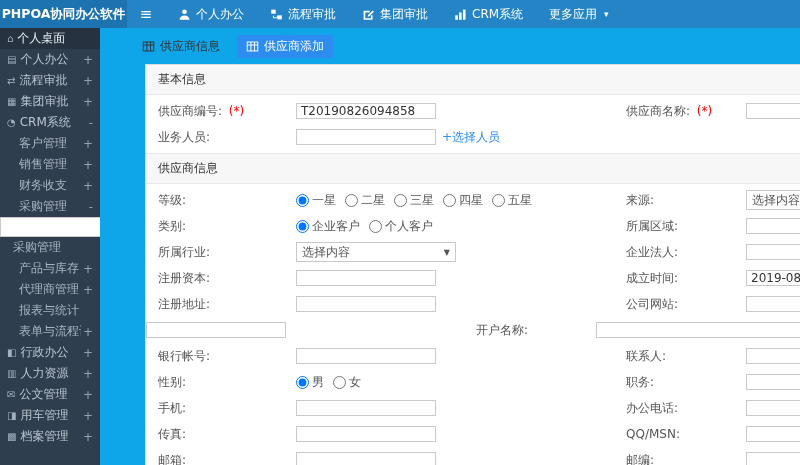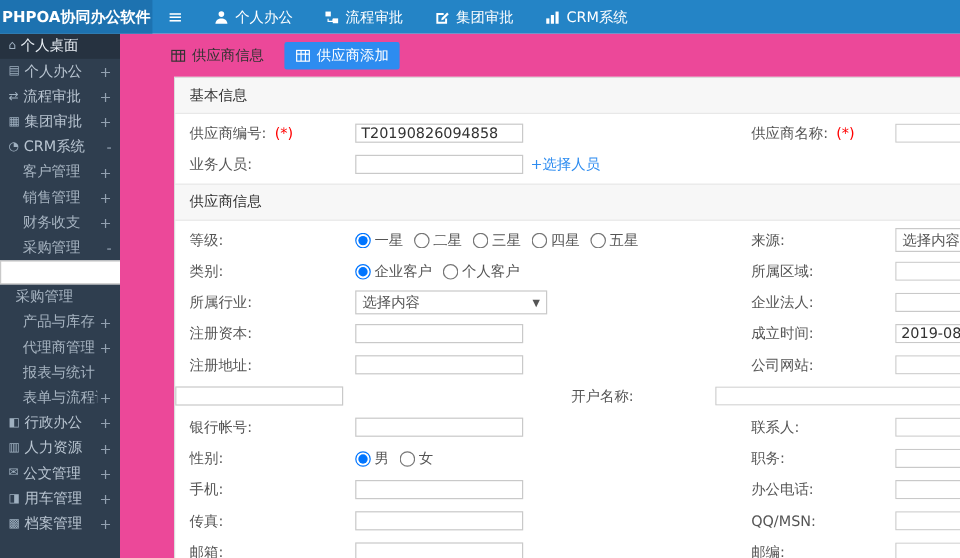--- a/index.html
+++ b/index.html
@@ -22,21 +22,21 @@
   .side-item{height:21px;display:flex;align-items:center;padding:0 7px;cursor:pointer;white-space:nowrap}
   .side-item .side-label{flex:1;overflow:hidden}
   .side-icon{margin-right:4px;font-size:10px;color:#9fb0c0}
   .side-suffix{color:#93a1b1;margin-left:2px}
   .side-item.active{background:#263240;color:#e8eef4}
   .side-item.lvl1{padding-left:19px;color:#a7b4c1}
   .side-item.lvl2{padding-left:13px;color:#a7b4c1}
   .side-item.sel{color:#ffffff}
 
   
-  .content{position:absolute;top:28px;left:100px;right:0;bottom:0;background:#ec4899;overflow:hidden}
+  .content{position:absolute;top:28px;left:100px;right:0;bottom:0;background:#0ea5e9;overflow:hidden}
   .tabbar{height:36px;display:flex;align-items:center;padding-left:33px;gap:8px}
   .tab{display:flex;align-items:center;gap:5px;padding:3px 9px;cursor:pointer;color:#333;border-radius:2px;white-space:nowrap}
   .tab-icon{display:inline-flex;width:13px;height:13px}
   .tab-icon svg{width:13px;height:13px}
   .tab.active{background:#2d8cf0;color:#fff}
 
   
   .panel{margin-left:45px;width:860px;min-height:560px;background:#fff;border:1px solid #dcdcdc}
   .sec-header{background:#f7f7f7;border-bottom:1px solid #e8e8e8;padding:6px 12px;color:#333}
   .sec-body{padding:3px 0}
@@ -96,20 +96,24 @@
         <div class="nav-item">
           <span class="nav-icon">
             <svg viewBox="0 0 16 16" fill="currentColor">
               <rect x="1.5" y="9" width="3.2" height="5.5"></rect>
               <rect x="6.2" y="5.5" width="3.2" height="9"></rect>
               <rect x="11" y="2" width="3.2" height="12.5"></rect>
             </svg>
           </span>
           <span class="nav-label">CRM系统</span>
         </div>
+        <div class="nav-item">
+          <span class="nav-label">更多应用</span>
+          <span class="caret">▾</span>
+        </div>
       </nav>
   </header>
 
   <aside class="sidebar"><div class="side-item lvl0 active">
         <span class="side-icon">⌂</span>
         <span class="side-label">个人桌面</span>
       </div><div class="side-item lvl0">
         <span class="side-icon">▤</span>
         <span class="side-label">个人办公</span>
         <span class="side-suffix">+</span>

